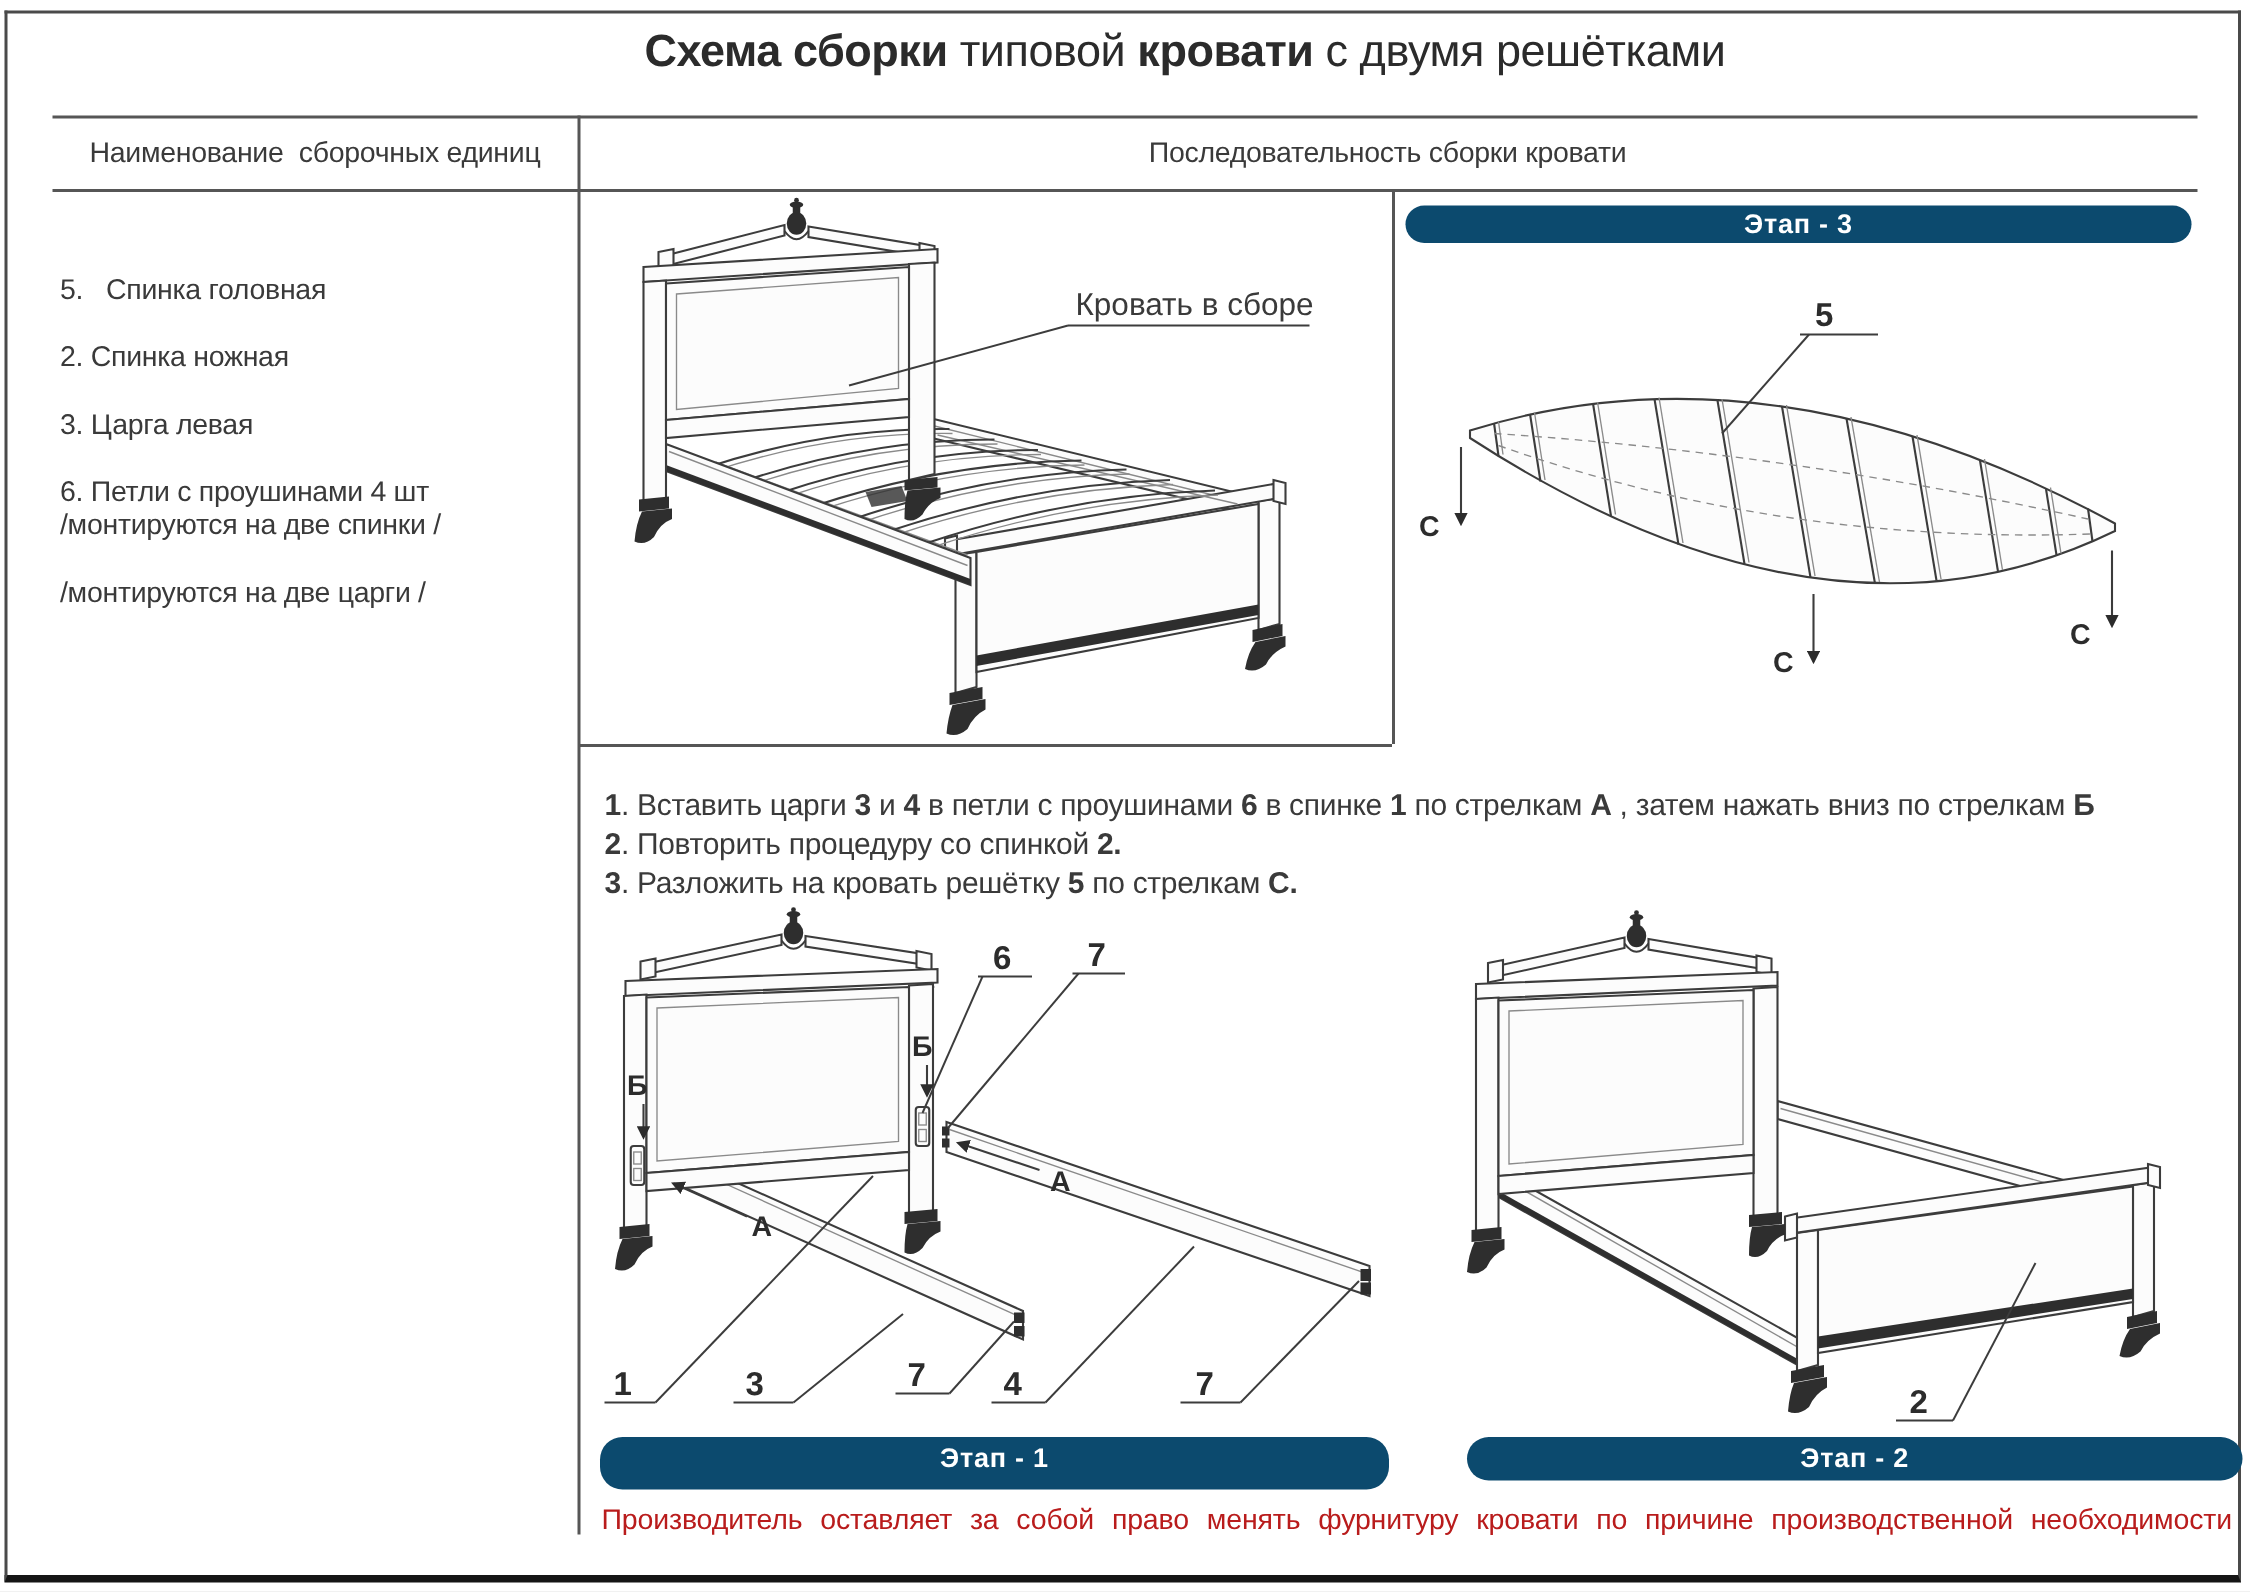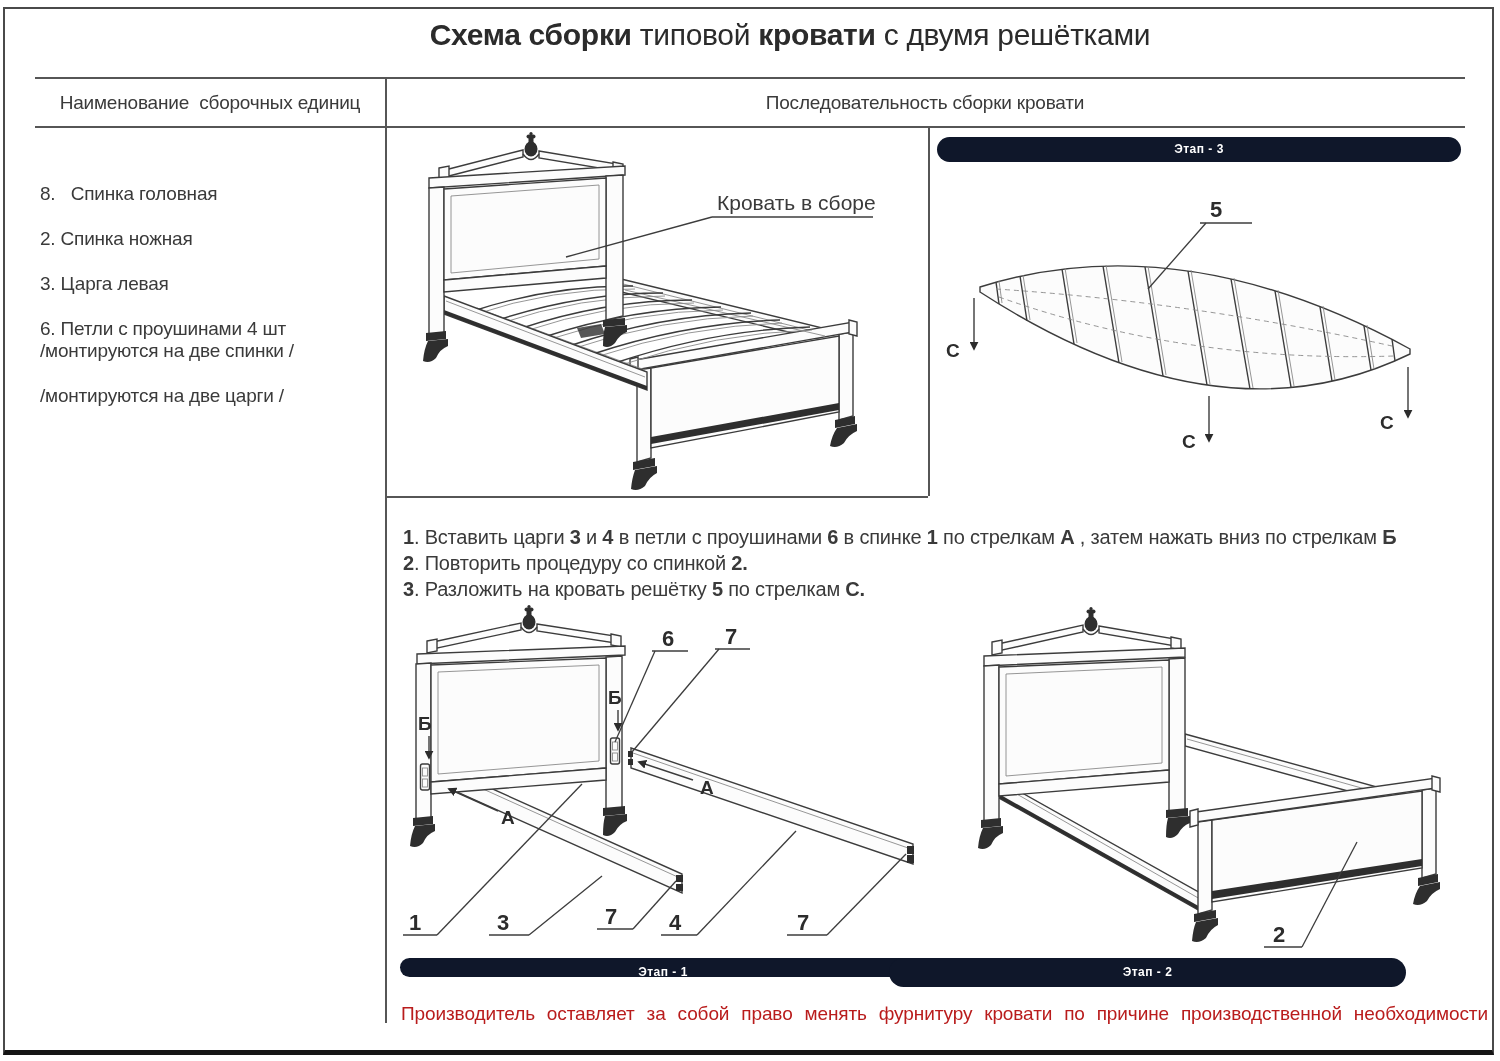--- a/index.html
+++ b/index.html
@@ -13,22 +13,22 @@
   .title{position:absolute;left:0;top:18px;width:1500px;text-align:center;
     font-size:30px;letter-spacing:-0.3px;color:#2b2b2b;white-space:pre-wrap;padding-left:40px;}
   .title .b{font-weight:700;}
   .hline{position:absolute;background:#565656;height:2px;}
   .vline{position:absolute;background:#565656;width:2px;}
   .cellhead{position:absolute;top:92px;font-size:19px;color:#3a3a3a;text-align:center;white-space:pre-wrap;letter-spacing:-0.2px;}
   .parts{position:absolute;left:40px;top:183px;width:335px;font-size:19px;color:#3a3a3a;letter-spacing:-0.2px;}
   .part{margin-bottom:23px;}
   .part .lbl{display:block;line-height:22px;white-space:pre-wrap;}
   .part .note{display:block;line-height:22px;white-space:pre-wrap;}
-  .pill{position:absolute;background:#0f172a;border-radius:14px;color:#fff;
-    font-size:12px;font-weight:700;text-align:center;letter-spacing:0.5px;}
+  .pill{position:absolute;background:#0c4a6e;border-radius:14px;color:#fff;
+    font-size:18px;font-weight:700;text-align:center;letter-spacing:0.5px;}
   .instructions{position:absolute;left:403px;top:524px;width:1080px;font-size:20px;
     line-height:26px;color:#3a3a3a;letter-spacing:-0.2px;}
   .instructions .b{font-weight:700;}
   .footer{position:absolute;left:401px;top:1003px;width:1087px;font-size:19px;color:#b91c1c;
     text-align:justify;text-align-last:justify;letter-spacing:-0.1px;}
   svg{position:absolute;overflow:visible;}
   svg text{font-family:"Liberation Sans","DejaVu Sans",sans-serif;fill:#2c2c2c;}
   svg .num{font-size:22px;font-weight:700;}
   svg .letter{font-size:19px;font-weight:700;}
   svg .lbl-txt{font-size:21px;fill:#3a3a3a;}
@@ -50,21 +50,21 @@
   <div class="hline" style="left:35px;top:126px;width:1430px;"></div>
   <div class="vline" style="left:385px;top:77px;height:946px;"></div>
   <div class="vline" style="left:928px;top:128px;height:368px;"></div>
   <div class="hline" style="left:386px;top:496px;width:542px;"></div>
 
   <div class="cellhead" style="left:385px;width:1080px;">Последовательность сборки кровати</div>
   <div class="cellhead" style="left:35px;width:350px;">Наименование  сборочных единиц</div>
 
   <div class="parts">
     <div class="part">
-        <span class="lbl">8.   Спинка головная</span>
+        <span class="lbl">5.   Спинка головная</span>
         <span class="note"></span>
       </div>
     <div class="part">
         <span class="lbl">2. Спинка ножная</span>
         <span class="note"></span>
       </div>
     <div class="part">
         <span class="lbl">3. Царга левая</span>
         <span class="note"></span>
       </div>
@@ -366,17 +366,17 @@
       <path class="dark" d="M228,206 L250,204 L250,211 Q242,214 238,222 Q232,228 226,225 Q226,213 228,206 Z"></path>
     </g>
 
     <g>
       <text class="num" x="333" y="330">2</text>
       <path class="callout-line" d="M324,335 L362,335"></path>
       <path class="callout-line" d="M362,335 L417,230"></path>
     </g>
   </svg>
 
-  <div class="pill" style="left:400px;top:958px;width:526px;height:19px;line-height:29px;border-radius:15px;">Этап - 1</div>
-  <div class="pill" style="left:889px;top:958px;width:517px;height:29px;line-height:29px;border-radius:15px;">Этап - 2</div>
+  <div class="pill" style="left:400px;top:958px;width:526px;height:35px;line-height:29px;border-radius:15px;">Этап - 1</div>
+  <div class="pill" style="left:978px;top:958px;width:517px;height:29px;line-height:29px;border-radius:15px;">Этап - 2</div>
 
   <div class="footer">Производитель оставляет за собой право менять фурнитуру кровати по причине производственной необходимости</div>
 </div>
 
 </body></html>

